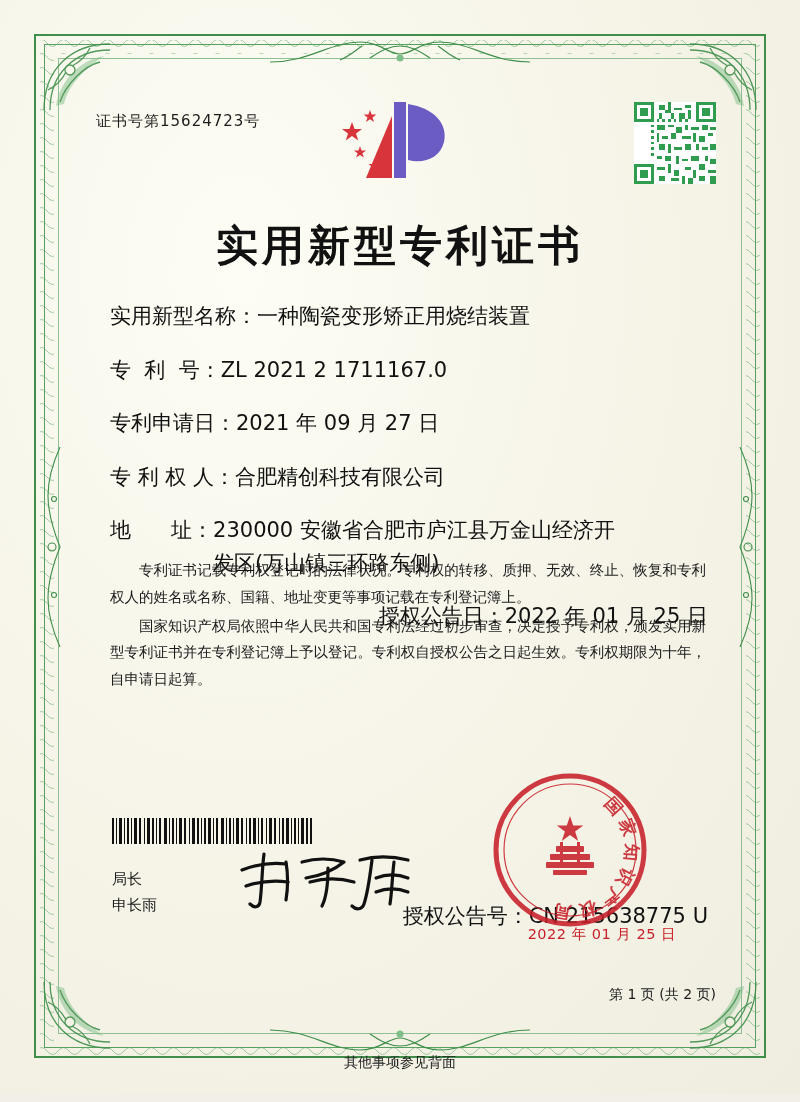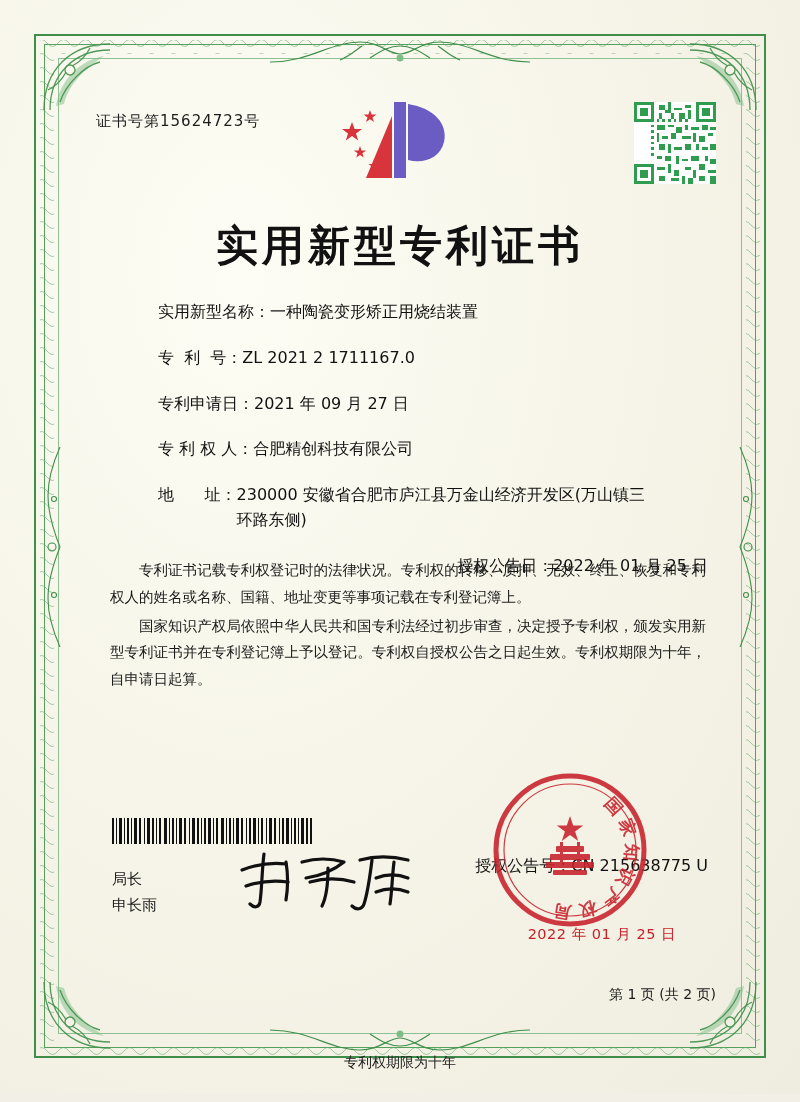--- a/index.html
+++ b/index.html
@@ -130,24 +130,23 @@
     font-weight: bold;
     letter-spacing: 4px;
     font-family: "DejaVu Sans", "Liberation Sans", sans-serif;
     color: #111;
   }
   .fields {
     position: absolute;
     top: 230px;
     left: 38px;
     right: 20px;
-    font-size: 16px;
+    font-size: 21px;
     line-height: 1.55;
     font-family: "DejaVu Sans", "Liberation Sans", sans-serif;
-    margin-left: 48px;
   }
   .field-row {
     display: flex;
     align-items: flex-start;
     margin-bottom: 21px;
   }
   .field-label {
     white-space: pre;
     flex: 0 0 auto;
     color: #111;
@@ -579,14 +578,14 @@
         <text font-family="DejaVu Sans, sans-serif" font-size="17" font-weight="bold" fill="#c8202a" letter-spacing="6">
           <textPath href="#ringpath" startOffset="10%">国家知识产权局</textPath>
         </text>
       </g>
     </svg>
     <div class="seal-date">2022 年 01 月 25 日</div>
 
     <div class="page-no">第 1 页 (共 2 页)</div>
   </div>
 
-  <div class="footer-note">专利权期限为十年</div>
+  <div class="footer-note">其他事项参见背面</div>
 </div>
 
 </body></html>

